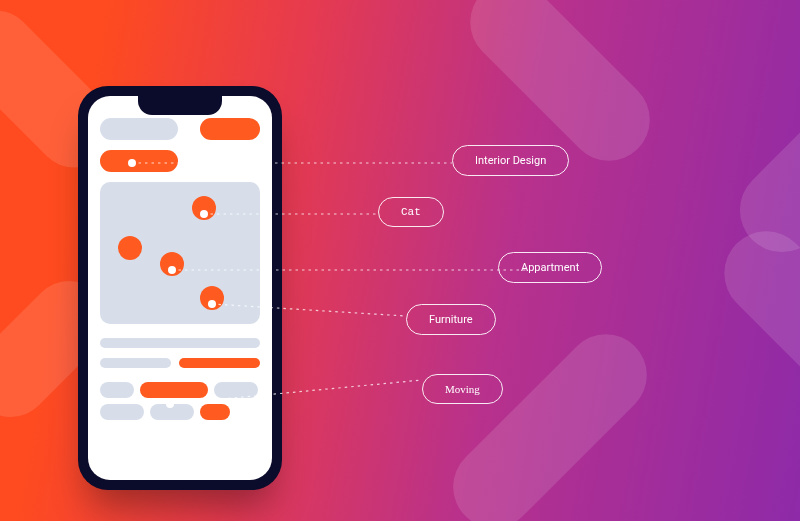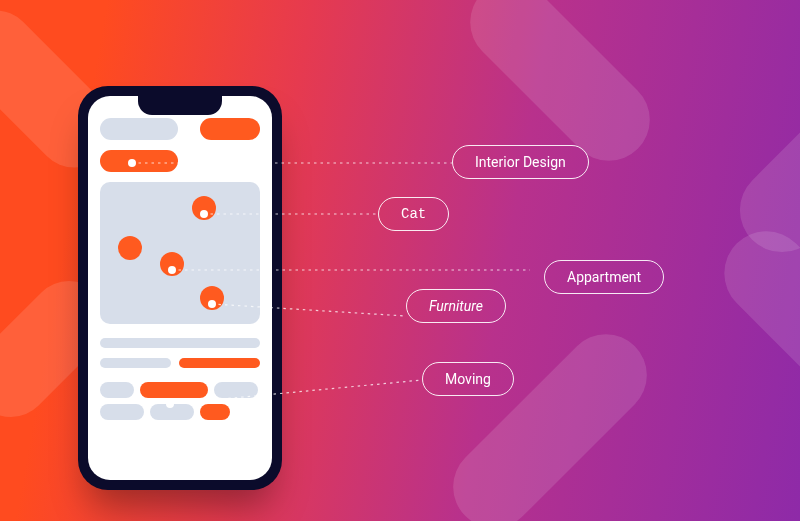--- a/index.html
+++ b/index.html
@@ -63,21 +63,21 @@
     position: absolute;
     width: 8px; height: 8px;
     background: #fff;
     border-radius: 50%;
     z-index: 3;
   }
   .tag {
     position: absolute;
     border: 1.5px solid rgba(255,255,255,0.9);
     color: #fff;
-    font-size: 14px;
+    font-size: 11px;
     font-weight: 400;
     padding: 8px 22px;
     border-radius: 999px;
     white-space: nowrap;
   }
   svg.connectors {
     position: absolute;
     inset: 0;
     width: 800px; height: 521px;
     pointer-events: none;
@@ -150,15 +150,15 @@
 <svg class="connectors">
   <path class="connector" d="M132 163 L452 163"></path>
   <path class="connector" d="M204 214 L378 214"></path>
   <path class="connector" d="M172 270 L530 270"></path>
   <path class="connector" d="M212 304 L406 316"></path>
   <path class="connector" d="M170 404 L422 380"></path>
 </svg>
 
 <div class="tag" style="left:452px; top:145px;">Interior Design</div>
 <div class="tag" style="left:378px; top:197px;font-family:Liberation Mono, monospace;">Cat</div>
-<div class="tag" style="left:544px; top:252px;margin-top:8px;">Appartment</div>
-<div class="tag" style="left:406px; top:289px;font-style:italic;">Furniture</div>
-<div class="tag" style="left:422px; top:362px;">Moving</div>
+<div class="tag" style="left:498px; top:252px;">Appartment</div>
+<div class="tag" style="left:406px; top:304px;">Furniture</div>
+<div class="tag" style="left:422px; top:374px;font-family:Liberation Serif, serif;">Moving</div>
 
 </body></html>

